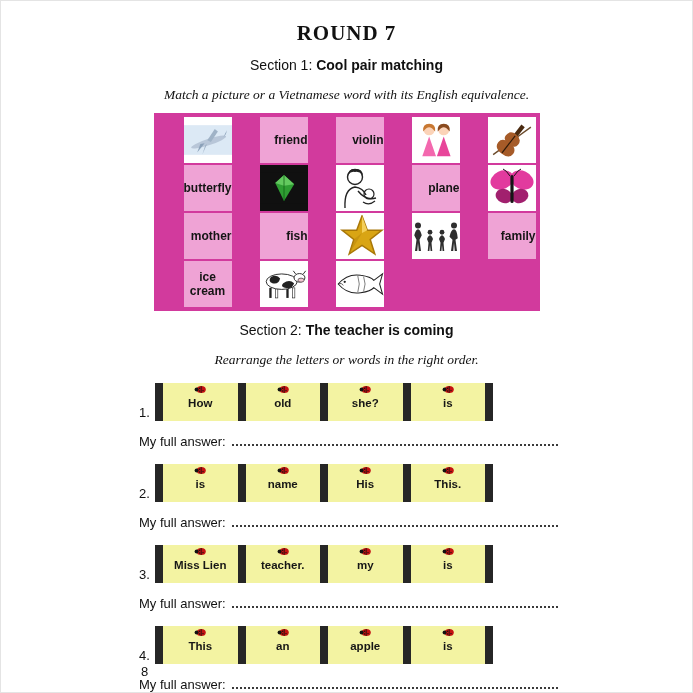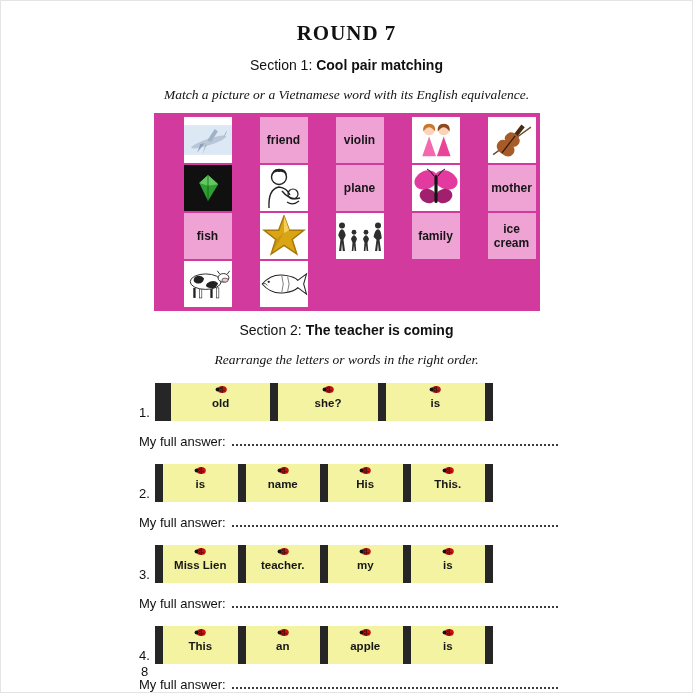--- a/index.html
+++ b/index.html
@@ -22,21 +22,21 @@
   .instr {
     margin-top:14px; text-align:center; font-style:italic;
     font-size:13.5px; font-family:"Liberation Serif", serif;
   }
   
   .match-grid {
     margin:10px auto 0; display:grid;
     grid-template-columns:repeat(5,74px); grid-auto-rows:46px;
     gap:2px; background:#d23a9d; border:4px solid #d23a9d; width:max-content;
   }
-  .cell { display:flex; align-items:center; justify-content:center; overflow:hidden;margin-left:26px; }
+  .cell { display:flex; align-items:center; justify-content:flex-end; overflow:hidden;margin-left:26px; }
   .tcell {
     background:#efa3d5; font-family:"Liberation Sans", sans-serif;
     font-weight:bold; font-size:12px; color:#151515; text-align:center;
   }
   .icell { background:#fff; }
   .icell.dark { background:#101010; }
   
   .s2 { margin:0 134px 0 138px; }
   .qblock { margin-top:15px; }
   .qrow { display:flex; align-items:flex-end; }
@@ -125,20 +125,23 @@
       <svg width="56" height="42" viewBox="0 0 56 42">
         <line x1="6" y1="38" x2="50" y2="6" stroke="#6a4a2a" stroke-width="1.6"></line>
         <g transform="rotate(38 28 21)">
           <rect x="25.5" y="0" width="5" height="15" fill="#4a2a10"></rect>
           <path d="M28 13 q-9 0 -9 8 q0 4 3 5 q-5 2 -5 7 q0 8 11 8 q11 0 11 -8 q0 -5 -5 -7 q3 -1 3 -5 q0 -8 -9 -8" fill="#a65b28"></path>
           <line x1="28" y1="15" x2="28" y2="40" stroke="#2e1a08" stroke-width="1.4"></line>
         </g>
       </svg>
     </div>
 
+    <div class="cell tcell">
+      <span>butterfly</span>
+    </div>
     <div class="cell icell dark">
       <svg width="66" height="42" viewBox="0 0 66 42">
         <rect width="66" height="42" fill="#101010"></rect>
         <polygon points="33,3 47,16 33,39 21,14" fill="#2f9e33"></polygon>
         <polygon points="33,3 47,16 33,18 21,14" fill="#63c95f"></polygon>
         <line x1="33" y1="3" x2="33" y2="39" stroke="#0c5c10" stroke-width="1"></line>
       </svg>
     </div>
     <div class="cell icell">
       <svg width="48" height="42" viewBox="0 0 48 42">
@@ -227,20 +230,26 @@
   </div>
   <div class="instr">Rearrange the letters or words in the right order.</div>
 
   <div class="s2">
 
     <div class="qblock">
       <div class="qrow">
         <span class="qnum">1.</span>
         <div class="strip">
           <div class="vbar"></div>
+          <div class="seg">
+            <svg class="bug" width="12" height="9" viewBox="0 0 12 9">
+                <use href="#bugdef"></use>
+              </svg>
+            <span class="word">How</span>
+          </div>
           <div class="vbar"></div>
           <div class="seg">
             <svg class="bug" width="12" height="9" viewBox="0 0 12 9">
                 <use href="#bugdef"></use>
               </svg>
             <span class="word">old</span>
           </div>
           <div class="vbar"></div>
           <div class="seg">
             <svg class="bug" width="12" height="9" viewBox="0 0 12 9">

